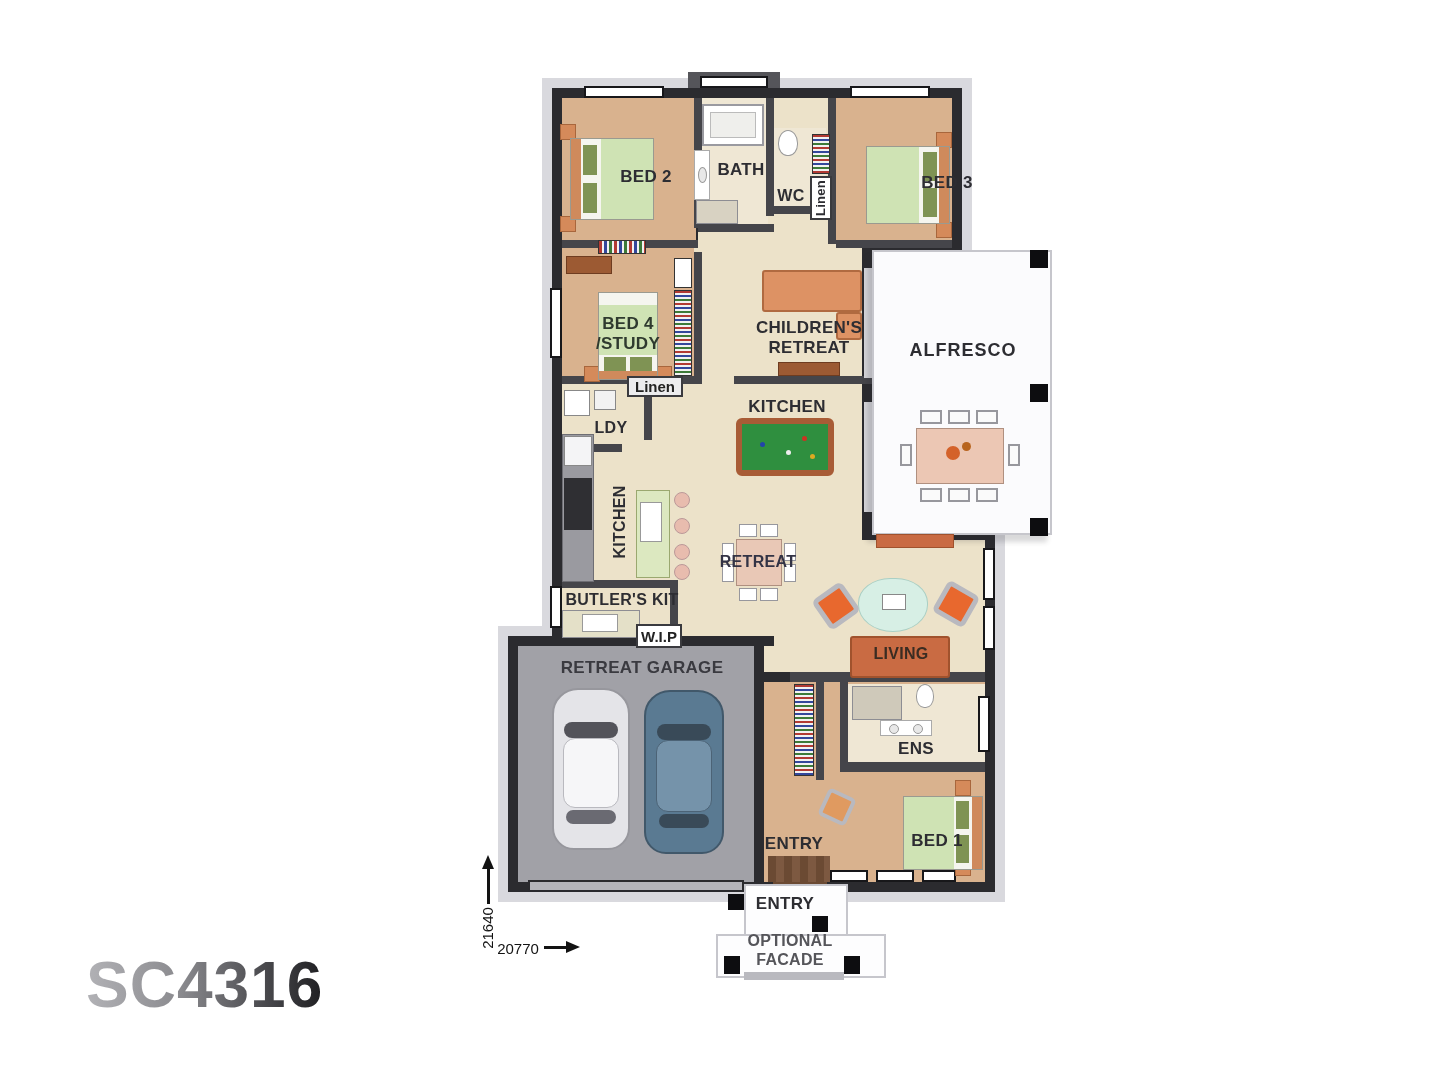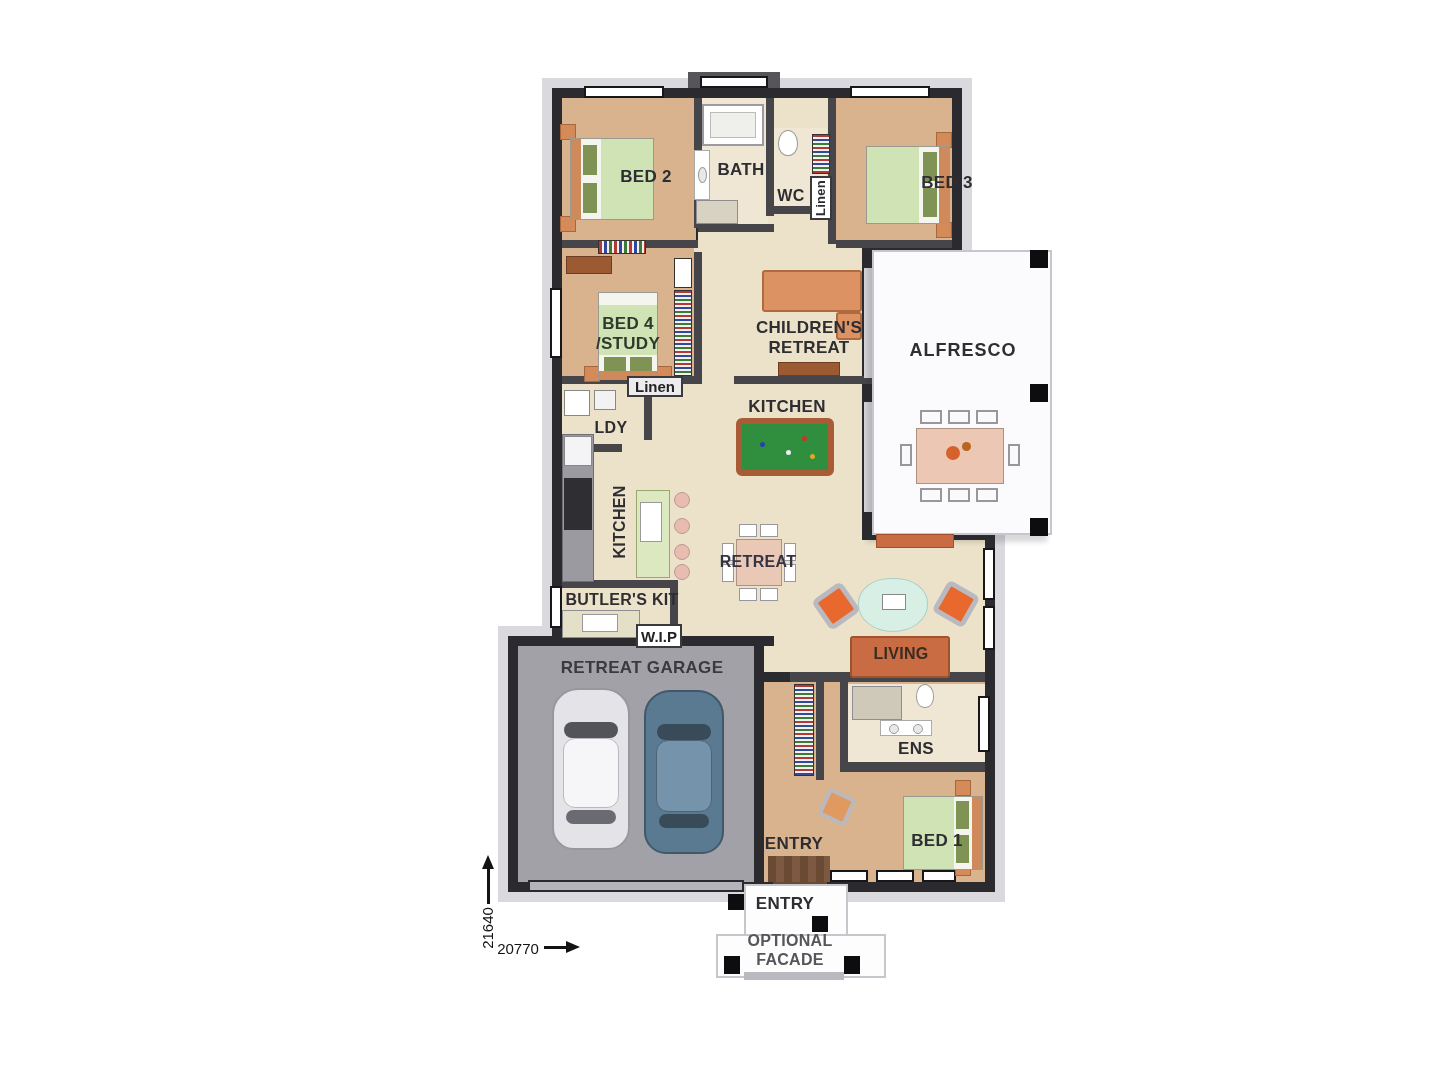--- a/index.html
+++ b/index.html
@@ -273,14 +273,15 @@
   <div class="lbl" style="left:790px;top:951px;font-size:16px;color:#55555a">OPTIONAL
 FACADE</div>
 
   <div class="tri" style="left:482px;top:855px;border-left:6px solid transparent;border-right:6px solid transparent;border-bottom:14px solid #131313"></div>
   <div class="dimline" style="left:487px;top:868px;width:3px;height:36px"></div>
   <div class="dim dim-v" style="left:487px;top:928px">21640</div>
   <div class="dim" style="left:518px;top:948px">20770</div>
   <div class="dimline" style="left:544px;top:946px;width:24px;height:3px"></div>
   <div class="tri" style="left:566px;top:941px;border-top:6px solid transparent;border-bottom:6px solid transparent;border-left:14px solid #131313"></div>
 
+  <div id="plan-code">SC4316</div>
 
 </div>
 
 </body></html>

